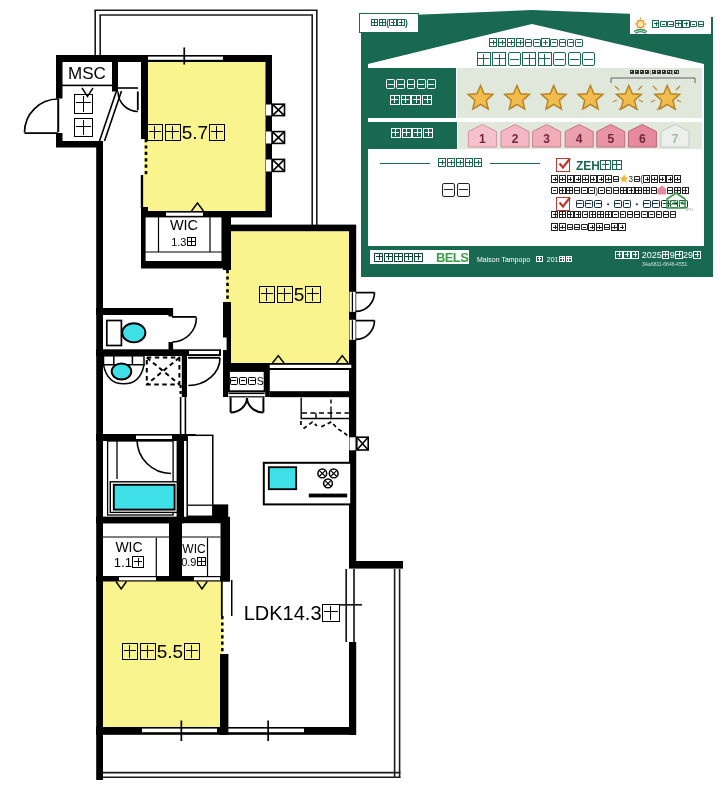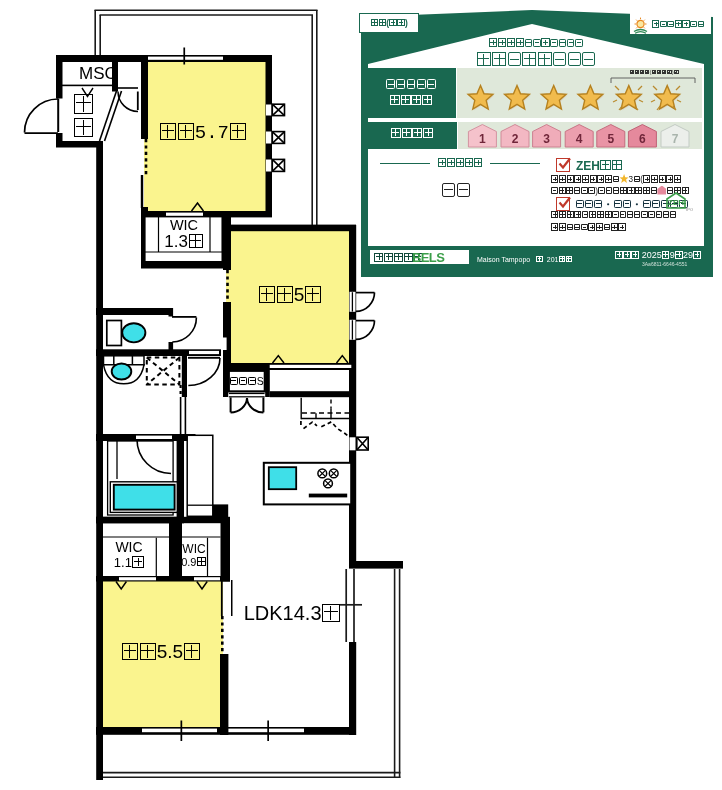--- a/index.html
+++ b/index.html
@@ -352,27 +352,27 @@
 
   <g stroke="#000" stroke-width="1.7" stroke-dasharray="4,3.1" fill="none">
     <path d="M300.9,421 L300.9,427.2"></path>
     <path d="M303.5,428.6 L312.4,422 L317,425.8"></path>
     <path d="M321.3,426.8 L331.4,421.8 L337,428.3 L345,433.5 L349.3,437"></path>
   </g>
 </svg>
 
 <div id="labels">
 
-  <div class="t" style="left:62px;top:63.5px;width:50px;text-align:center;font-size:17px;padding-left:11px;">MSC</div>
+  <div class="t" style="left:62px;top:63.5px;width:50px;text-align:center;font-size:17px;">MSC</div>
 
   <div class="t" style="left:71.5px;top:93px;width:24px;font-size:22px;line-height:23.5px;text-align:center;"><span class="k"></span><br><span class="k"></span></div>
 
-  <div class="t" style="left:147px;top:122px;width:112px;text-align:center;font-size:19px;font-family:Liberation Mono, monospace;"><span class="k"></span><span class="k"></span>5.7<span class="k"></span></div>
-
-  <div class="t" style="left:146px;top:218px;width:76px;text-align:center;font-size:14.5px;line-height:15.5px;">WIC<br><span style="font-size:17px;margin-top:20px;">1.3<span class="k"></span></span></div>
+  <div class="t" style="left:130px;top:122px;width:112px;text-align:center;font-size:19px;"><span class="k"></span><span class="k"></span>5.7<span class="k"></span></div>
+
+  <div class="t" style="left:146px;top:218px;width:76px;text-align:center;font-size:14.5px;line-height:15.5px;">WIC<br><span style="font-size:11px;margin-top:20px;">1.3<span class="k"></span></span></div>
 
   <div class="t" style="left:234px;top:284px;width:112px;text-align:center;font-size:19px;"><span class="k"></span><span class="k"></span>5<span class="k"></span></div>
 
   <div class="t" style="left:229px;top:374.5px;width:35px;text-align:center;font-size:10.5px;"><span class="n"></span><span class="n"></span><span class="n"></span>S</div>
 
   <div class="t" style="left:104px;top:540px;width:50px;text-align:center;font-size:14px;line-height:14.5px;">WIC<br><span style="font-size:13px;">1.1<span class="k"></span></span></div>
 
   <div class="t" style="left:172px;top:543px;width:44px;text-align:center;font-size:12px;line-height:12.5px;">WIC<br><span style="font-size:11px;text-align:center;">0.9<span class="k"></span></span></div>
 
   <div class="t" style="left:105px;top:641px;width:112px;text-align:center;font-size:19px;"><span class="k"></span><span class="k"></span>5.5<span class="k"></span></div>
@@ -502,20 +502,20 @@
     <text x="13" y="15" font-family="Liberation Sans" font-size="8" font-weight="bold" fill="#3b9e49" text-anchor="middle">ZEH</text>
     <text x="26" y="21" font-family="Liberation Sans" font-size="4" fill="#888" text-anchor="middle">TPO</text>
   </svg>
 
   <div class="t" style="left:551px;top:210.5px;font-size:8.2px;color:#222;"><span class="k"></span><span class="k"></span><span class="k"></span><span class="k"></span><span class="n"></span><span class="k"></span><span class="k"></span><span class="k"></span><span class="n"></span><span class="n"></span><span class="n"></span><span class="n"></span><span class="n"></span><span class="n"></span><span class="n"></span><span class="n"></span><span class="n"></span></div>
 
   <div class="t" style="left:551px;top:223px;font-size:8.2px;color:#222;"><span class="k"></span><span class="k"></span><span class="n"></span><span class="n"></span><span class="n"></span><span class="k"></span><span class="k"></span><span class="n"></span><span class="k"></span><span class="k"></span></div>
 
   <div style="position:absolute;left:370px;top:249.5px;width:99px;height:14.5px;background:#fff;"></div>
   <div class="t" style="left:374px;top:251px;font-size:10.5px;font-weight:bold;color:#10493a;"><span class="k"></span><span class="k"></span><span class="k"></span><span class="k"></span><span class="k"></span></div>
-  <div class="t" style="left:412px;top:249.5px;font-size:13px;font-weight:bold;color:#3b9e49;letter-spacing:-0.6px;">BELS</div>
+  <div class="t" style="left:436px;top:249.5px;font-size:13px;font-weight:bold;color:#3b9e49;letter-spacing:-0.6px;">BELS</div>
 
   <div class="t" style="left:477px;top:255.5px;font-size:7px;color:#fff;">Maison Tampopo&nbsp;&nbsp;&nbsp;<span class="k" style="width:0.9em;height:0.95em;"></span>&nbsp;&nbsp;201<span class="k" style="width:0.9em;height:0.95em;"></span><span class="k" style="width:0.9em;height:0.95em;"></span></div>
 
   <div class="t" style="left:601px;top:250px;width:100px;text-align:right;font-size:9px;color:#fff;"><span class="k" style="width:0.82em;height:0.85em;"></span><span class="k" style="width:0.82em;height:0.85em;"></span><span class="k" style="width:0.82em;height:0.85em;"></span> 2025<span class="k" style="width:0.82em;height:0.85em;"></span>9<span class="k" style="width:0.82em;height:0.85em;"></span>29<span class="k" style="width:0.82em;height:0.85em;"></span></div>
   <div class="t" style="left:642px;top:260.5px;font-size:5px;color:#cfe0d8;">3Aa6811-6646-4551</div>
 </div>
 </div>
 
 </body></html>

